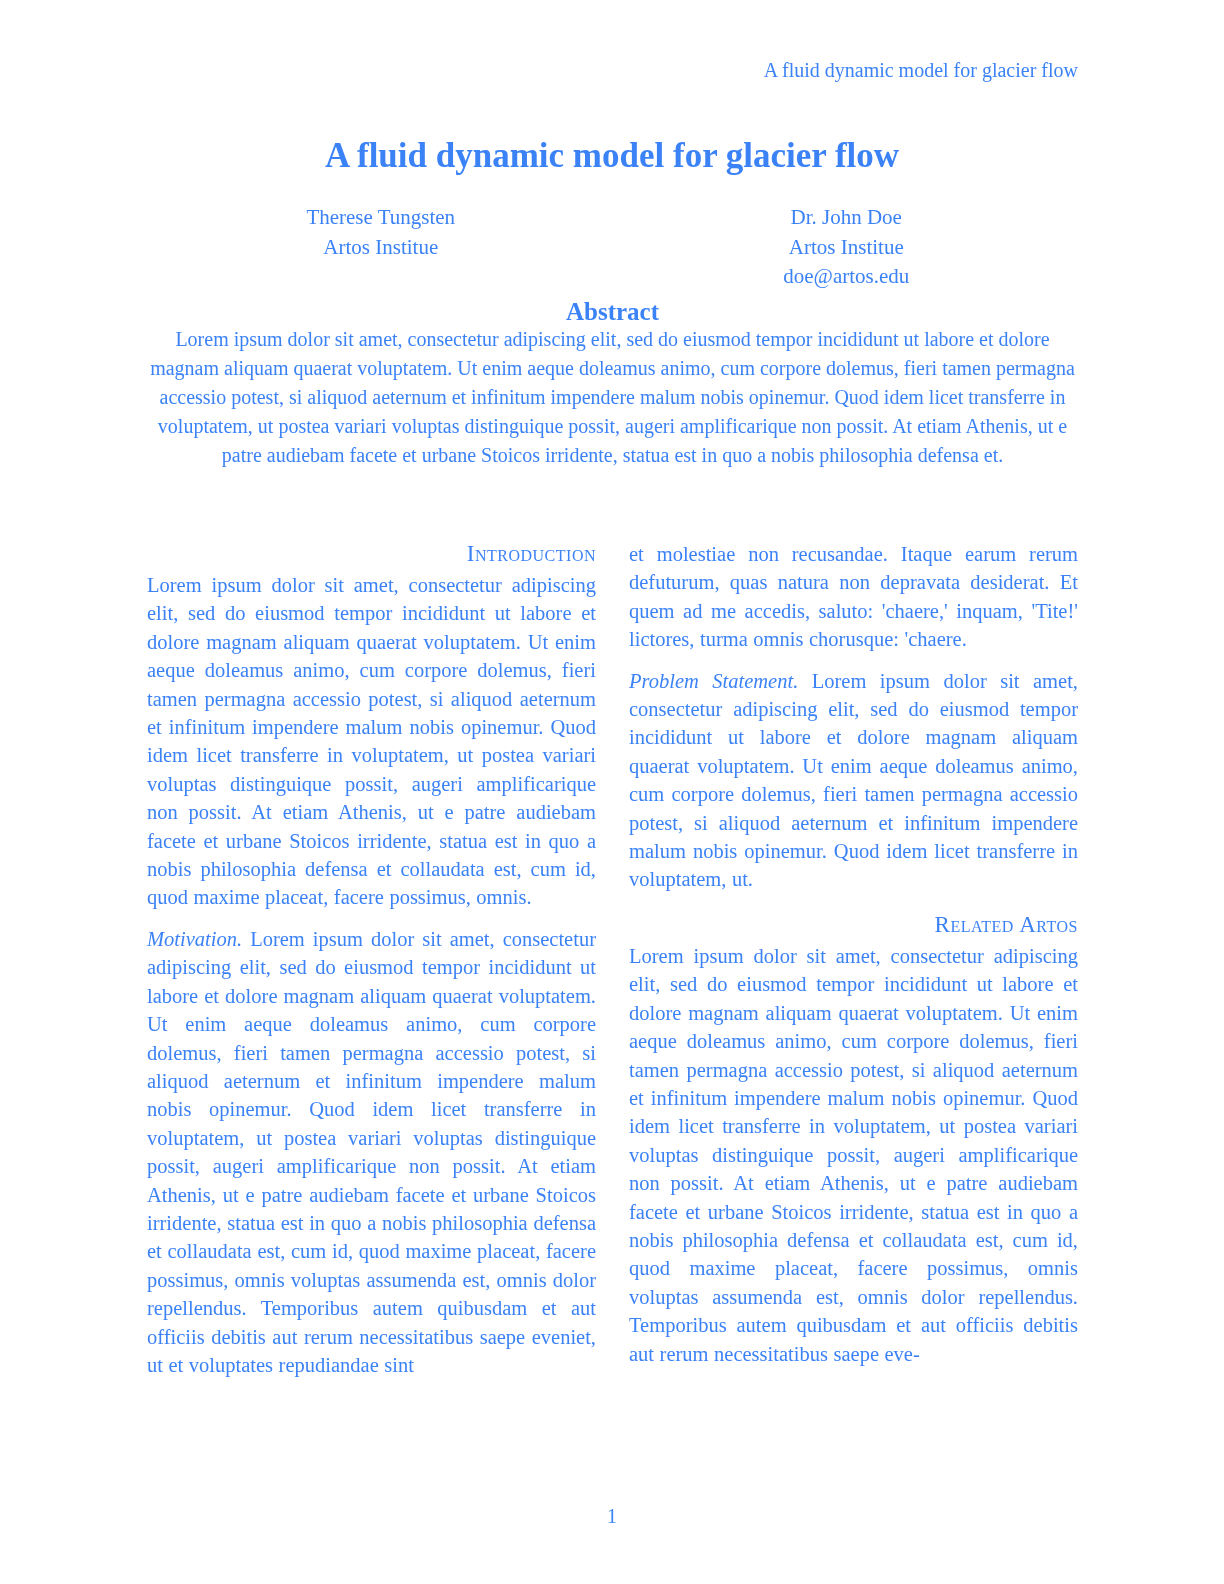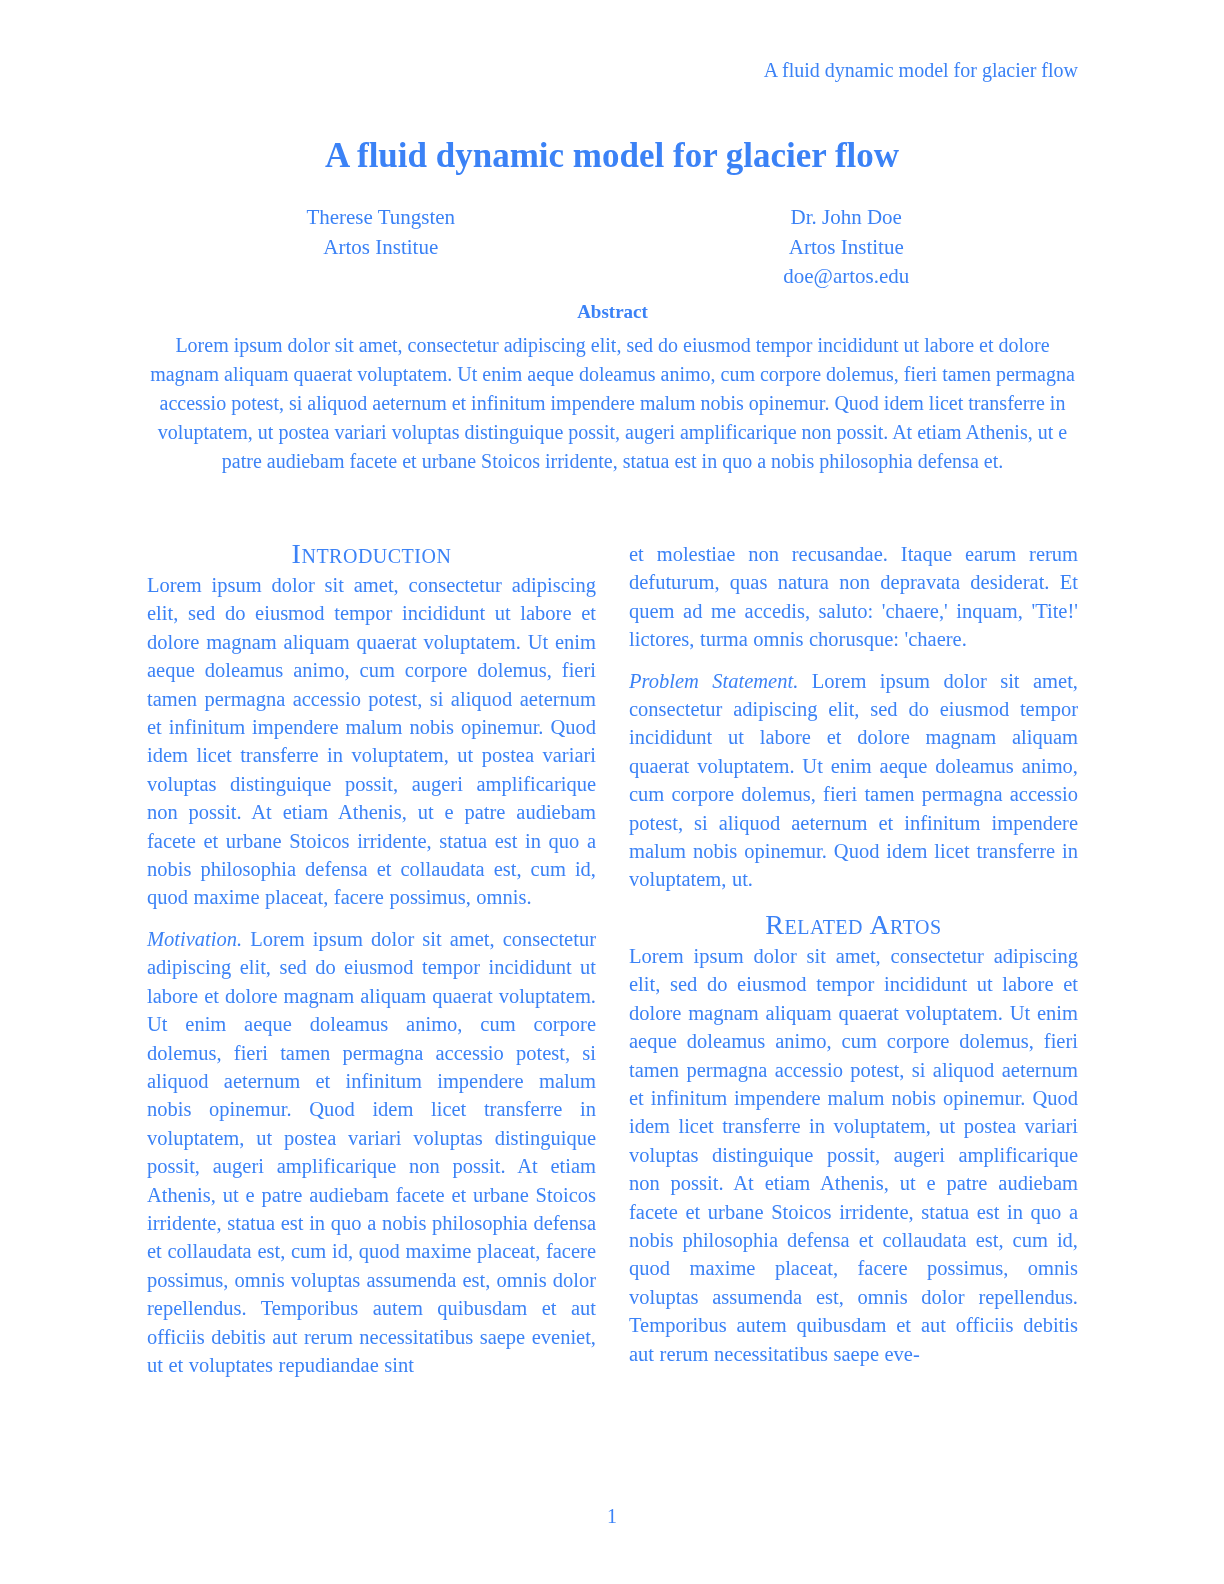--- a/index.html
+++ b/index.html
@@ -58,24 +58,23 @@
 
   
   .abstract {
     position: absolute;
     top: 299px;
     left: 147px;
     width: 931px;
     text-align: center;
   }
   .abstract-heading {
-    font-size: 19px;
+    font-size: 25px;
     font-weight: 700;
     line-height: 26px;
-    margin-bottom: 6px;
   }
   .abstract-text {
     margin: 0;
     font-size: 20px;
     line-height: 28.9px;
     text-align: center;
   }
 
   
   .columns {
@@ -93,25 +92,25 @@
     text-align: justify;
     hyphens: auto;
     -webkit-hyphens: auto;
     word-spacing: 0.02em;
   }
   .col p {
     margin: 0 0 13px 0;
   }
   .section-heading {
     margin: 0 0 4px 0;
-    font-size: 28px;
+    font-size: 23px;
     font-weight: 400;
     font-variant: small-caps;
     letter-spacing: 0.5px;
-    text-align: center;
+    text-align: right;
     line-height: 27px;
   }
   .section-heading.spaced {
     margin-top: 17px;
   }
   .runin-label {
     font-style: italic;
   }
 
   

